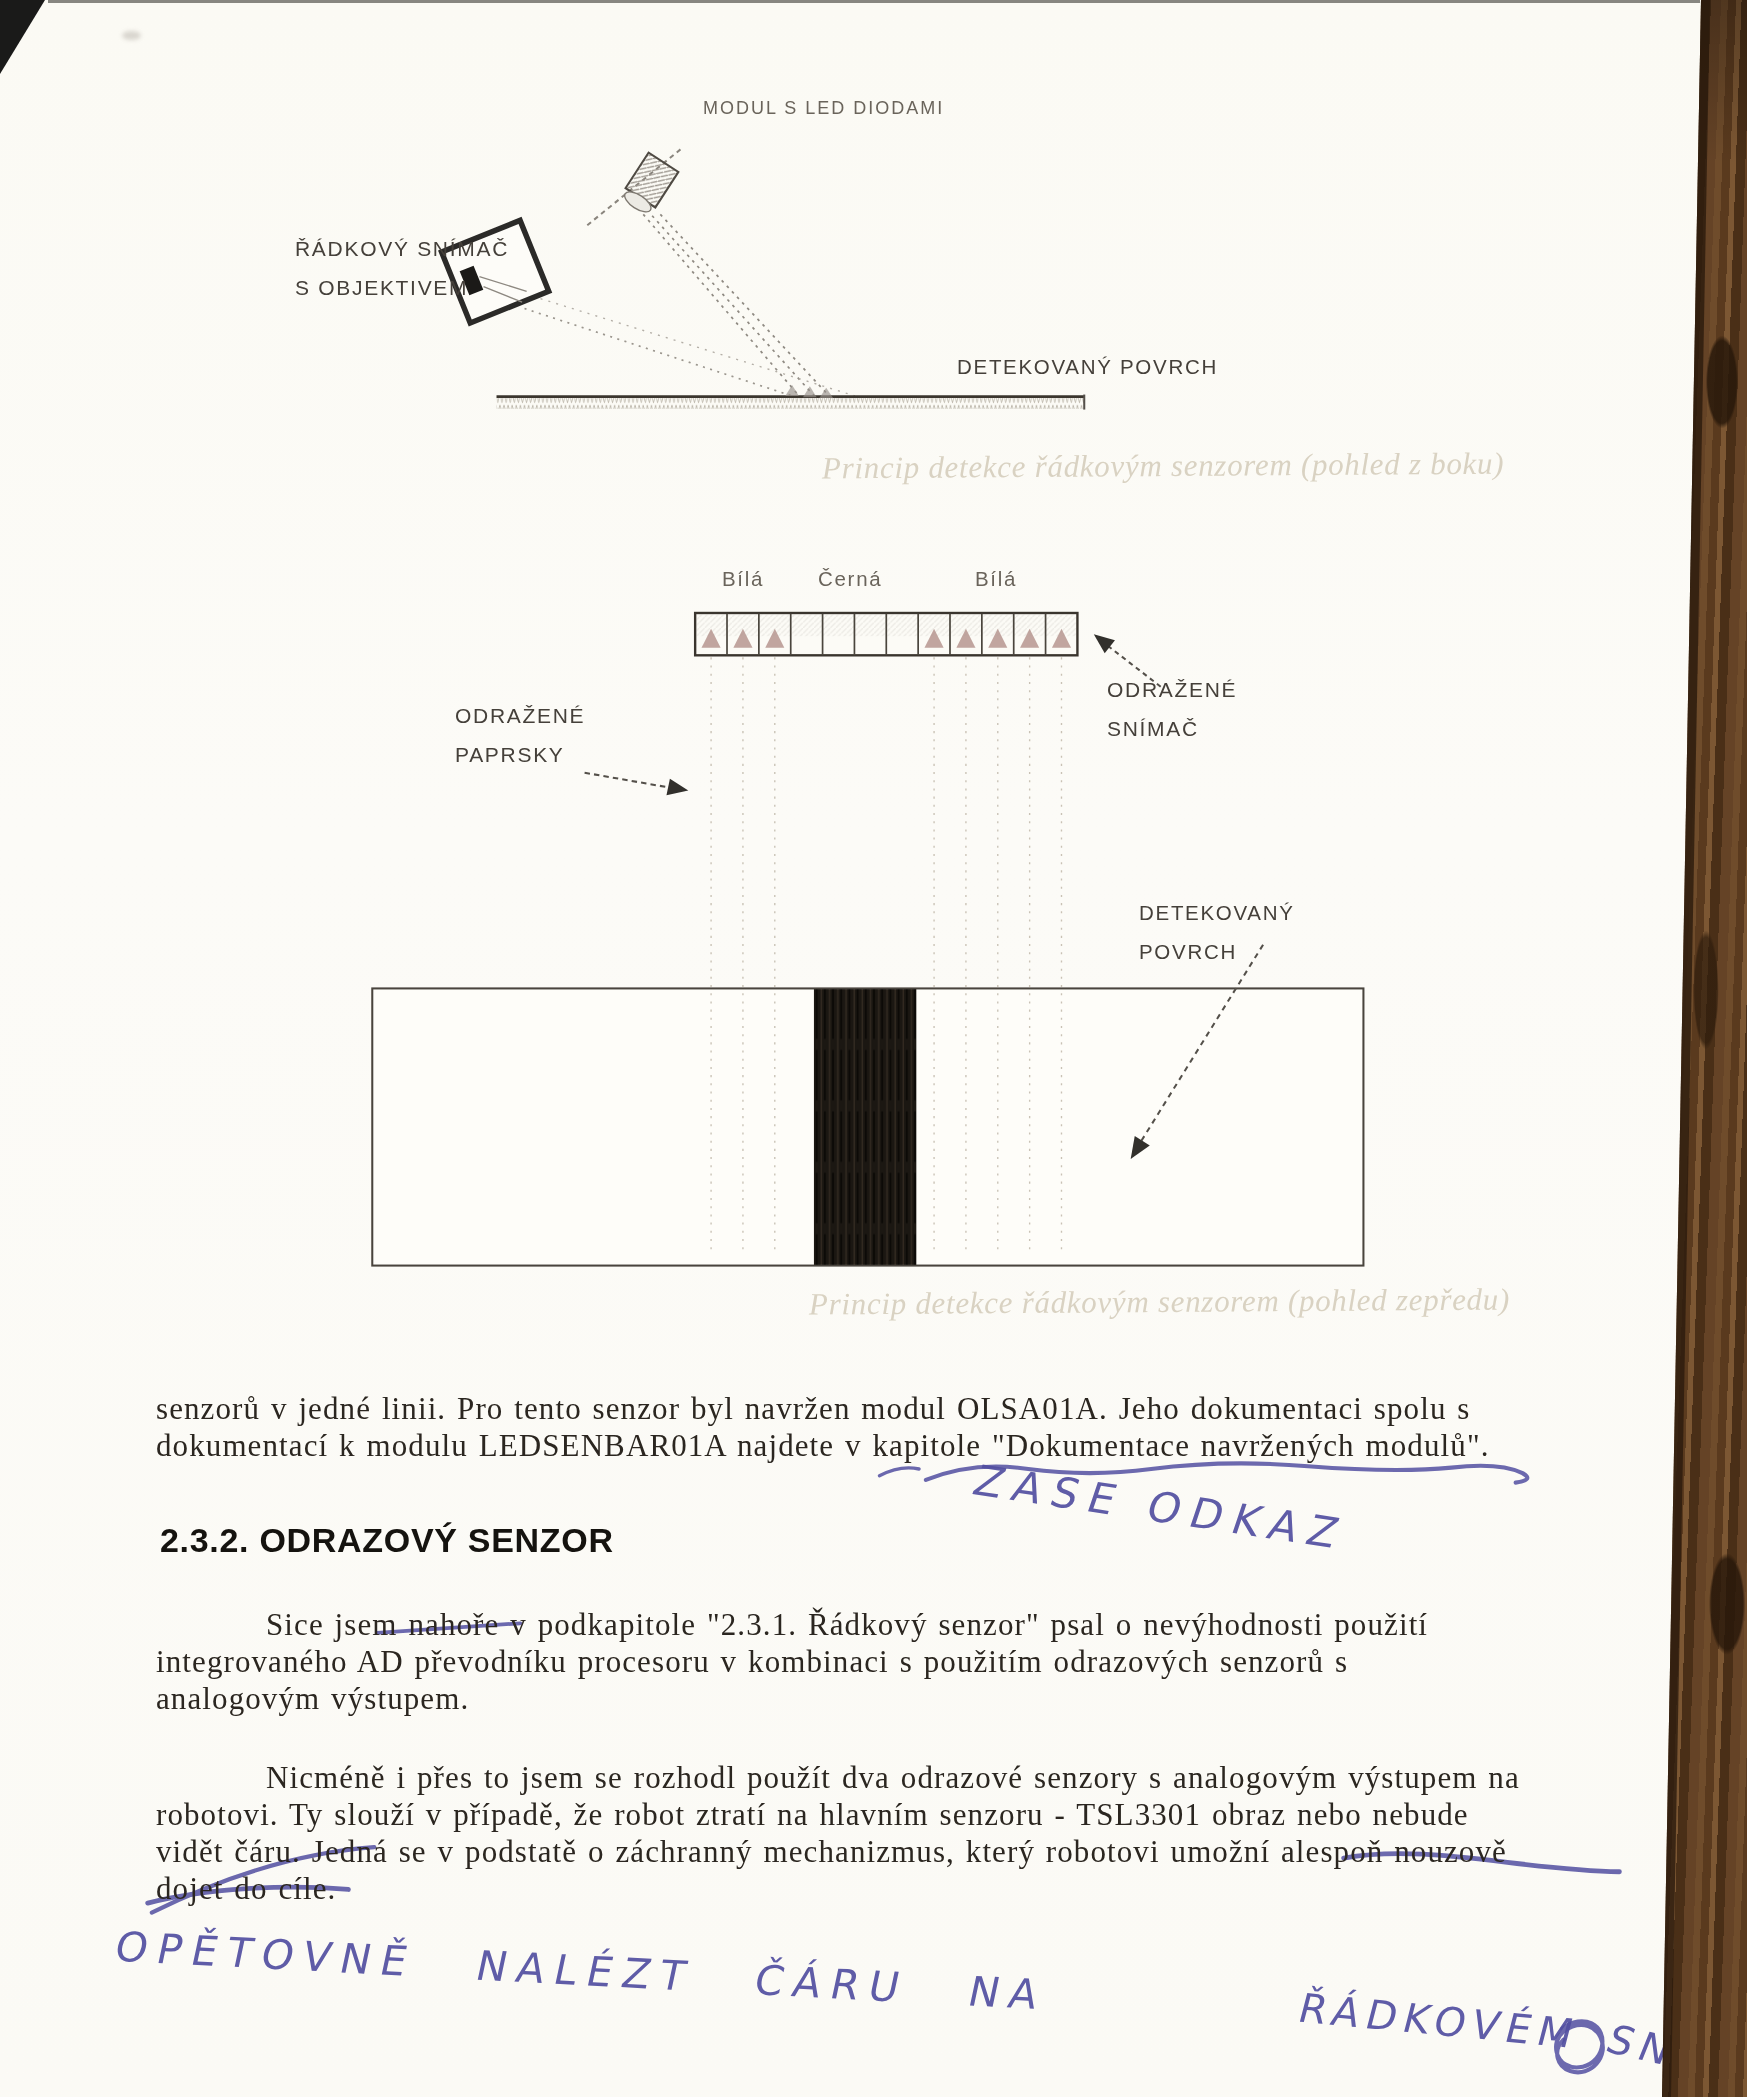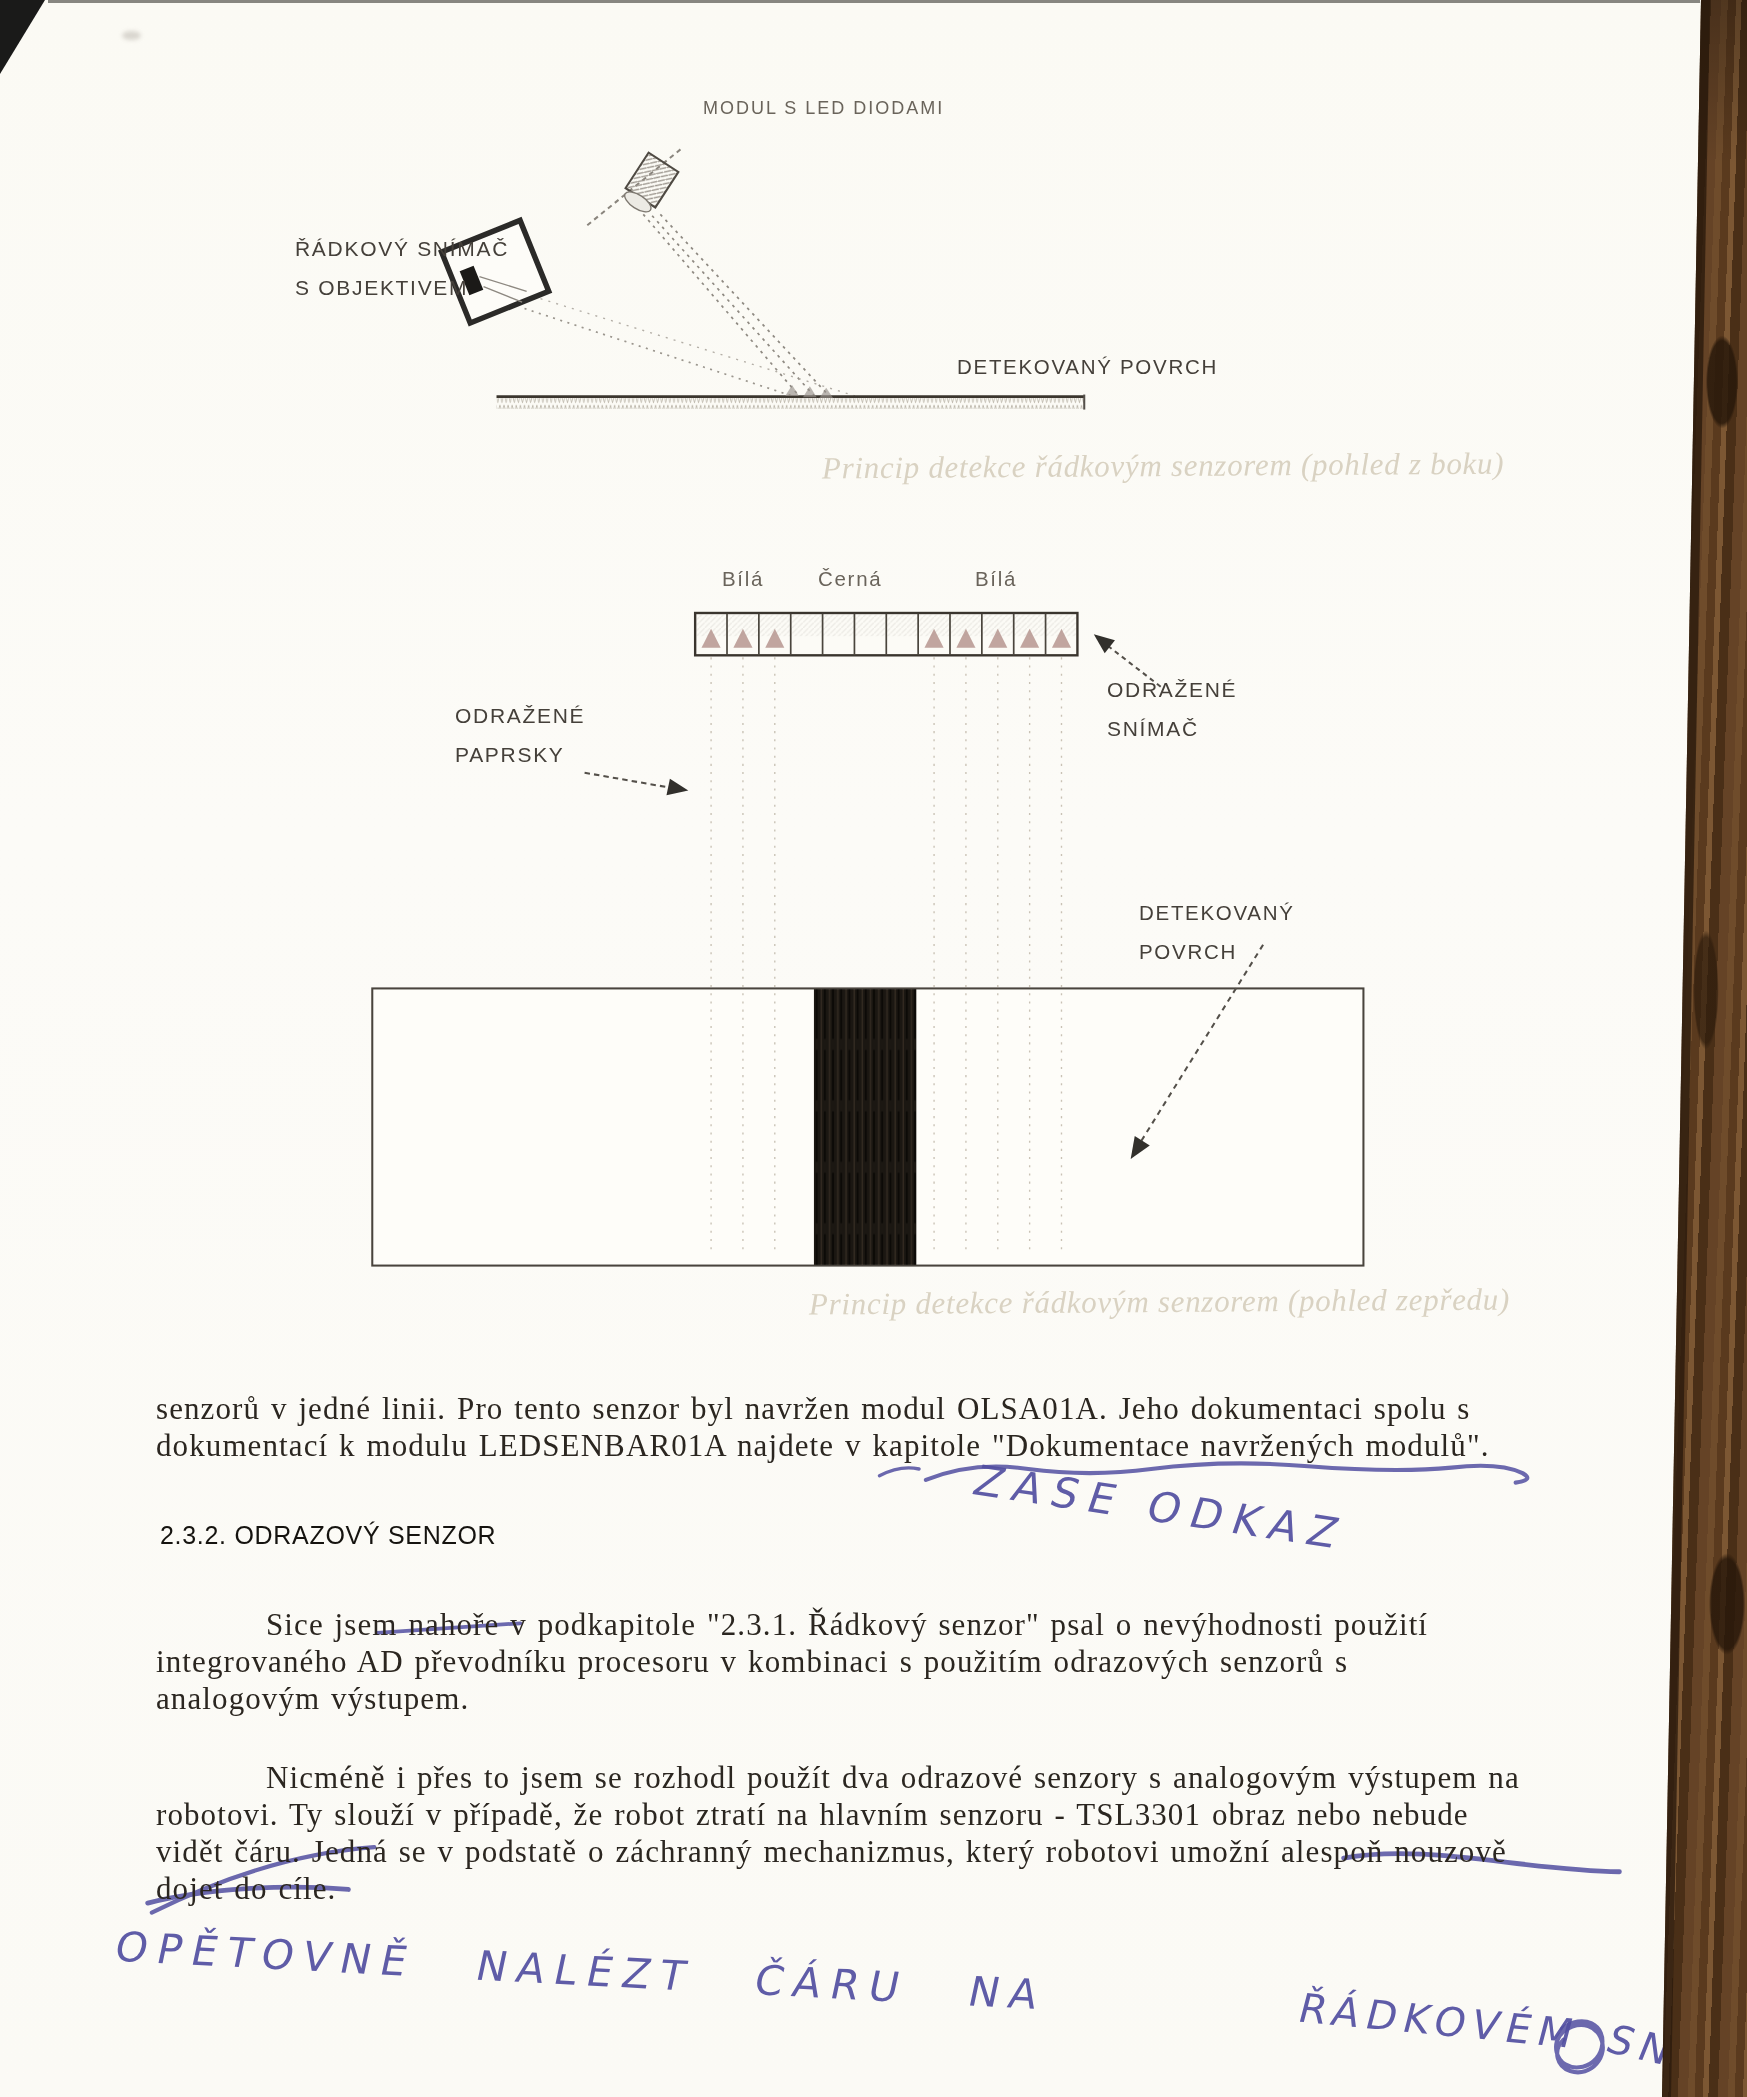--- a/index.html
+++ b/index.html
@@ -5,22 +5,22 @@
   html,body{margin:0;padding:0;background:#8a6a45;}
   .scene{position:relative;width:1748px;height:2097px;overflow:hidden;
          background:linear-gradient(180deg,#fbfaf4 0%,#fcfbf7 40%,#fbfaf5 100%);}
   svg{position:absolute;left:0;top:0;}
   .lbl{position:absolute;font-family:"Liberation Sans",sans-serif;color:#45403a;
        letter-spacing:1.7px;white-space:nowrap;font-size:20.5px;}
   .lbl-soft{color:#6a645b;}
   .lbl2{line-height:39px;}
   .caption{position:absolute;font-family:"Liberation Serif",serif;font-style:italic;
        font-size:31px;color:#d9d2c2;white-space:nowrap;letter-spacing:0.7px;}
-  .heading{position:absolute;font-family:"Liberation Sans",sans-serif;font-weight:normal;
-       font-size:25px;color:#15130f;letter-spacing:0.7px;white-space:nowrap;}
+  .heading{position:absolute;font-family:"Liberation Sans",sans-serif;font-weight:bold;
+       font-size:34px;color:#15130f;letter-spacing:0.7px;white-space:nowrap;}
   .body-line{position:absolute;font-family:"Liberation Serif",serif;font-size:31px;
        color:#2b2620;white-space:nowrap;letter-spacing:1.1px;word-spacing:2px;}
   .hw{position:absolute;font-family:"DejaVu Sans",sans-serif;color:#524fa1;
        white-space:nowrap;opacity:.92;}
   .hw1{font-size:42px;letter-spacing:10.2px;transform:rotate(8.5deg) skewX(-10deg);}
   .hw2{font-size:41px;letter-spacing:9.6px;word-spacing:38px;transform:rotate(3deg) skewX(-9deg);}
   .hw3{font-size:40px;letter-spacing:6.8px;transform:rotate(5.5deg) skewX(-9deg);}
   .hw4{font-size:40px;letter-spacing:6.8px;transform:rotate(13deg) skewX(-9deg);}
   .wood{position:absolute;inset:0;
         clip-path:polygon(1701px 0px,1748px 0px,1748px 2097px,1662px 2097px);

